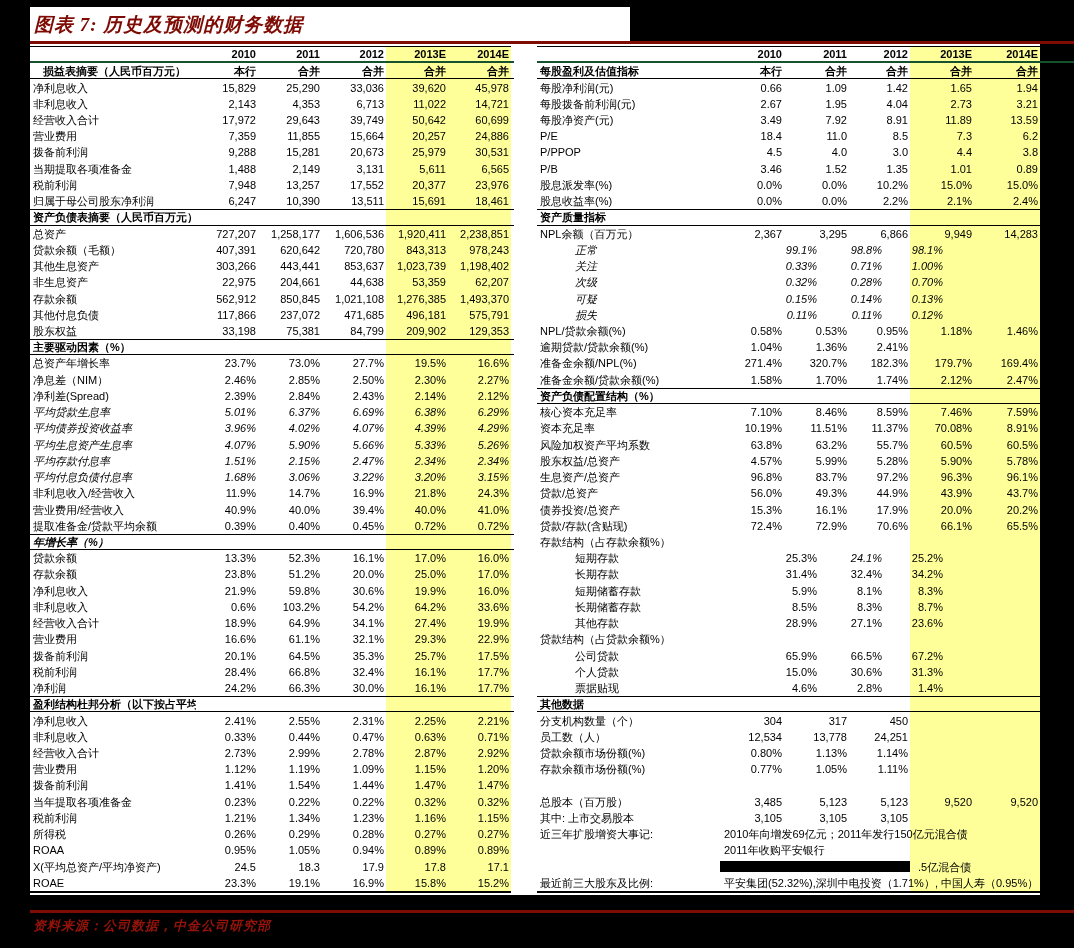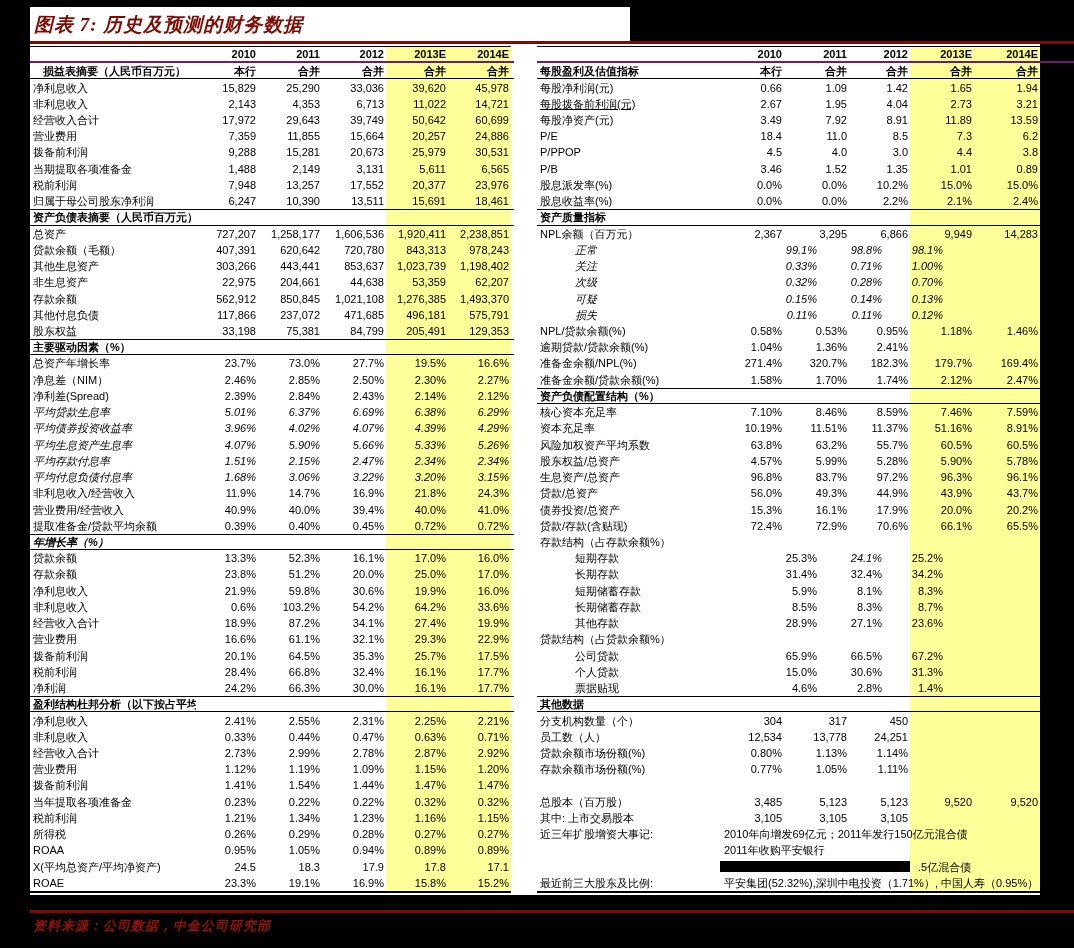--- a/index.html
+++ b/index.html
@@ -16,21 +16,21 @@
              border-top:1px solid #000;border-bottom:2px solid #000;
              display:grid;grid-template-rows:repeat(52,1fr);}
   #left-table{left:0;width:481px;}
   #right-table{left:507px;width:503px;}
   .yellow-band{position:absolute;top:0;bottom:0;background:var(--hl,#ffff99);}
   #left-table .yellow-band{left:356px;width:125px;}
   #right-table .yellow-band{left:373px;width:130px;}
   .trow{position:relative;display:flex;align-items:center;font-size:11px;line-height:12px;box-sizing:border-box;}
   .lab{padding-left:3px;white-space:nowrap;overflow:hidden;}
   .val{text-align:right;padding-right:5px;white-space:nowrap;box-sizing:border-box;flex:none;}
-  .trow.hdr{border-bottom:2px solid #701a75;}
+  .trow.hdr{border-bottom:2px solid #14532d;}
   .trow.hdr .val{font-weight:bold;}
   .trow.sec{border-top:1px solid #000;border-bottom:1px solid #000;}
   .trow.sec.first{border-top:none;}
   .trow.sec .lab{font-weight:bold;}
   .trow.sec .val{font-weight:bold;}
   .trow.i .lab,.trow.i .val{font-style:italic;}
   .trow.di .lab,.trow.di .val{font-style:italic;}
   .trow.di .lab,.trow.ind .lab{padding-left:38px;}
   .txtspan{flex:1;padding-left:4px;white-space:nowrap;overflow:hidden;}
   .redbar{width:190px;height:11px;background:#000;flex:none;}
@@ -184,21 +184,21 @@
           <div class="val" style="width: 64px;">237,072</div>
           <div class="val" style="width: 64px;">471,685</div>
           <div class="val" style="width: 62px;">496,181</div>
           <div class="val" style="width: 63px;">575,791</div>
         </div>
         <div class="trow d">
           <div class="lab" style="width: 163px;">股东权益</div>
           <div class="val" style="width: 65px;">33,198</div>
           <div class="val" style="width: 64px;">75,381</div>
           <div class="val" style="width: 64px;">84,799</div>
-          <div class="val" style="width: 62px;">205,491</div>
+          <div class="val" style="width: 62px;">209,902</div>
           <div class="val" style="width: 63px;">129,353</div>
         </div>
         <div class="trow sec">
           <div class="lab" style="width: 163px;">主要驱动因素（%）</div>
           <div class="val" style="width: 65px;"></div>
           <div class="val" style="width: 64px;"></div>
           <div class="val" style="width: 64px;"></div>
           <div class="val" style="width: 62px;"></div>
           <div class="val" style="width: 63px;"></div>
         </div>
@@ -326,21 +326,21 @@
           <div class="lab" style="width: 163px;">非利息收入</div>
           <div class="val" style="width: 65px;">0.6%</div>
           <div class="val" style="width: 64px;">103.2%</div>
           <div class="val" style="width: 64px;">54.2%</div>
           <div class="val" style="width: 62px;">64.2%</div>
           <div class="val" style="width: 63px;">33.6%</div>
         </div>
         <div class="trow d">
           <div class="lab" style="width: 163px;">经营收入合计</div>
           <div class="val" style="width: 65px;">18.9%</div>
-          <div class="val" style="width: 64px;">87.2%</div>
+          <div class="val" style="width: 64px;">64.9%</div>
           <div class="val" style="width: 64px;">34.1%</div>
           <div class="val" style="width: 62px;">27.4%</div>
           <div class="val" style="width: 63px;">19.9%</div>
         </div>
         <div class="trow d">
           <div class="lab" style="width: 163px;">营业费用</div>
           <div class="val" style="width: 65px;">16.6%</div>
           <div class="val" style="width: 64px;">61.1%</div>
           <div class="val" style="width: 64px;">32.1%</div>
           <div class="val" style="width: 62px;">29.3%</div>
@@ -487,21 +487,21 @@
         </div>
         <div class="trow d">
           <div class="lab" style="width: 180px;">每股净利润(元)</div>
           <div class="val" style="width: 67px;">0.66</div>
           <div class="val" style="width: 65px;">1.09</div>
           <div class="val" style="width: 61px;">1.42</div>
           <div class="val" style="width: 64px;">1.65</div>
           <div class="val" style="width: 66px;">1.94</div>
         </div>
         <div class="trow d">
-          <div class="lab" style="width: 180px; text-decoration: underline;">每股拨备前利润(元)</div>
+          <div class="lab" style="width: 180px;">每股拨备前利润(元)</div>
           <div class="val" style="width: 67px;">2.67</div>
           <div class="val" style="width: 65px;">1.95</div>
           <div class="val" style="width: 61px;">4.04</div>
           <div class="val" style="width: 64px;">2.73</div>
           <div class="val" style="width: 66px;">3.21</div>
         </div>
         <div class="trow d">
           <div class="lab" style="width: 180px;">每股净资产(元)</div>
           <div class="val" style="width: 67px;">3.49</div>
           <div class="val" style="width: 65px;">7.92</div>
@@ -651,21 +651,21 @@
           <div class="val" style="width: 65px;">8.46%</div>
           <div class="val" style="width: 61px;">8.59%</div>
           <div class="val" style="width: 64px;">7.46%</div>
           <div class="val" style="width: 66px;">7.59%</div>
         </div>
         <div class="trow d">
           <div class="lab" style="width: 180px;">资本充足率</div>
           <div class="val" style="width: 67px;">10.19%</div>
           <div class="val" style="width: 65px;">11.51%</div>
           <div class="val" style="width: 61px;">11.37%</div>
-          <div class="val" style="width: 64px;">51.16%</div>
+          <div class="val" style="width: 64px;">70.08%</div>
           <div class="val" style="width: 66px;">8.91%</div>
         </div>
         <div class="trow d">
           <div class="lab" style="width: 180px;">风险加权资产平均系数</div>
           <div class="val" style="width: 67px;">63.8%</div>
           <div class="val" style="width: 65px;">63.2%</div>
           <div class="val" style="width: 61px;">55.7%</div>
           <div class="val" style="width: 64px;">60.5%</div>
           <div class="val" style="width: 66px;">60.5%</div>
         </div>

